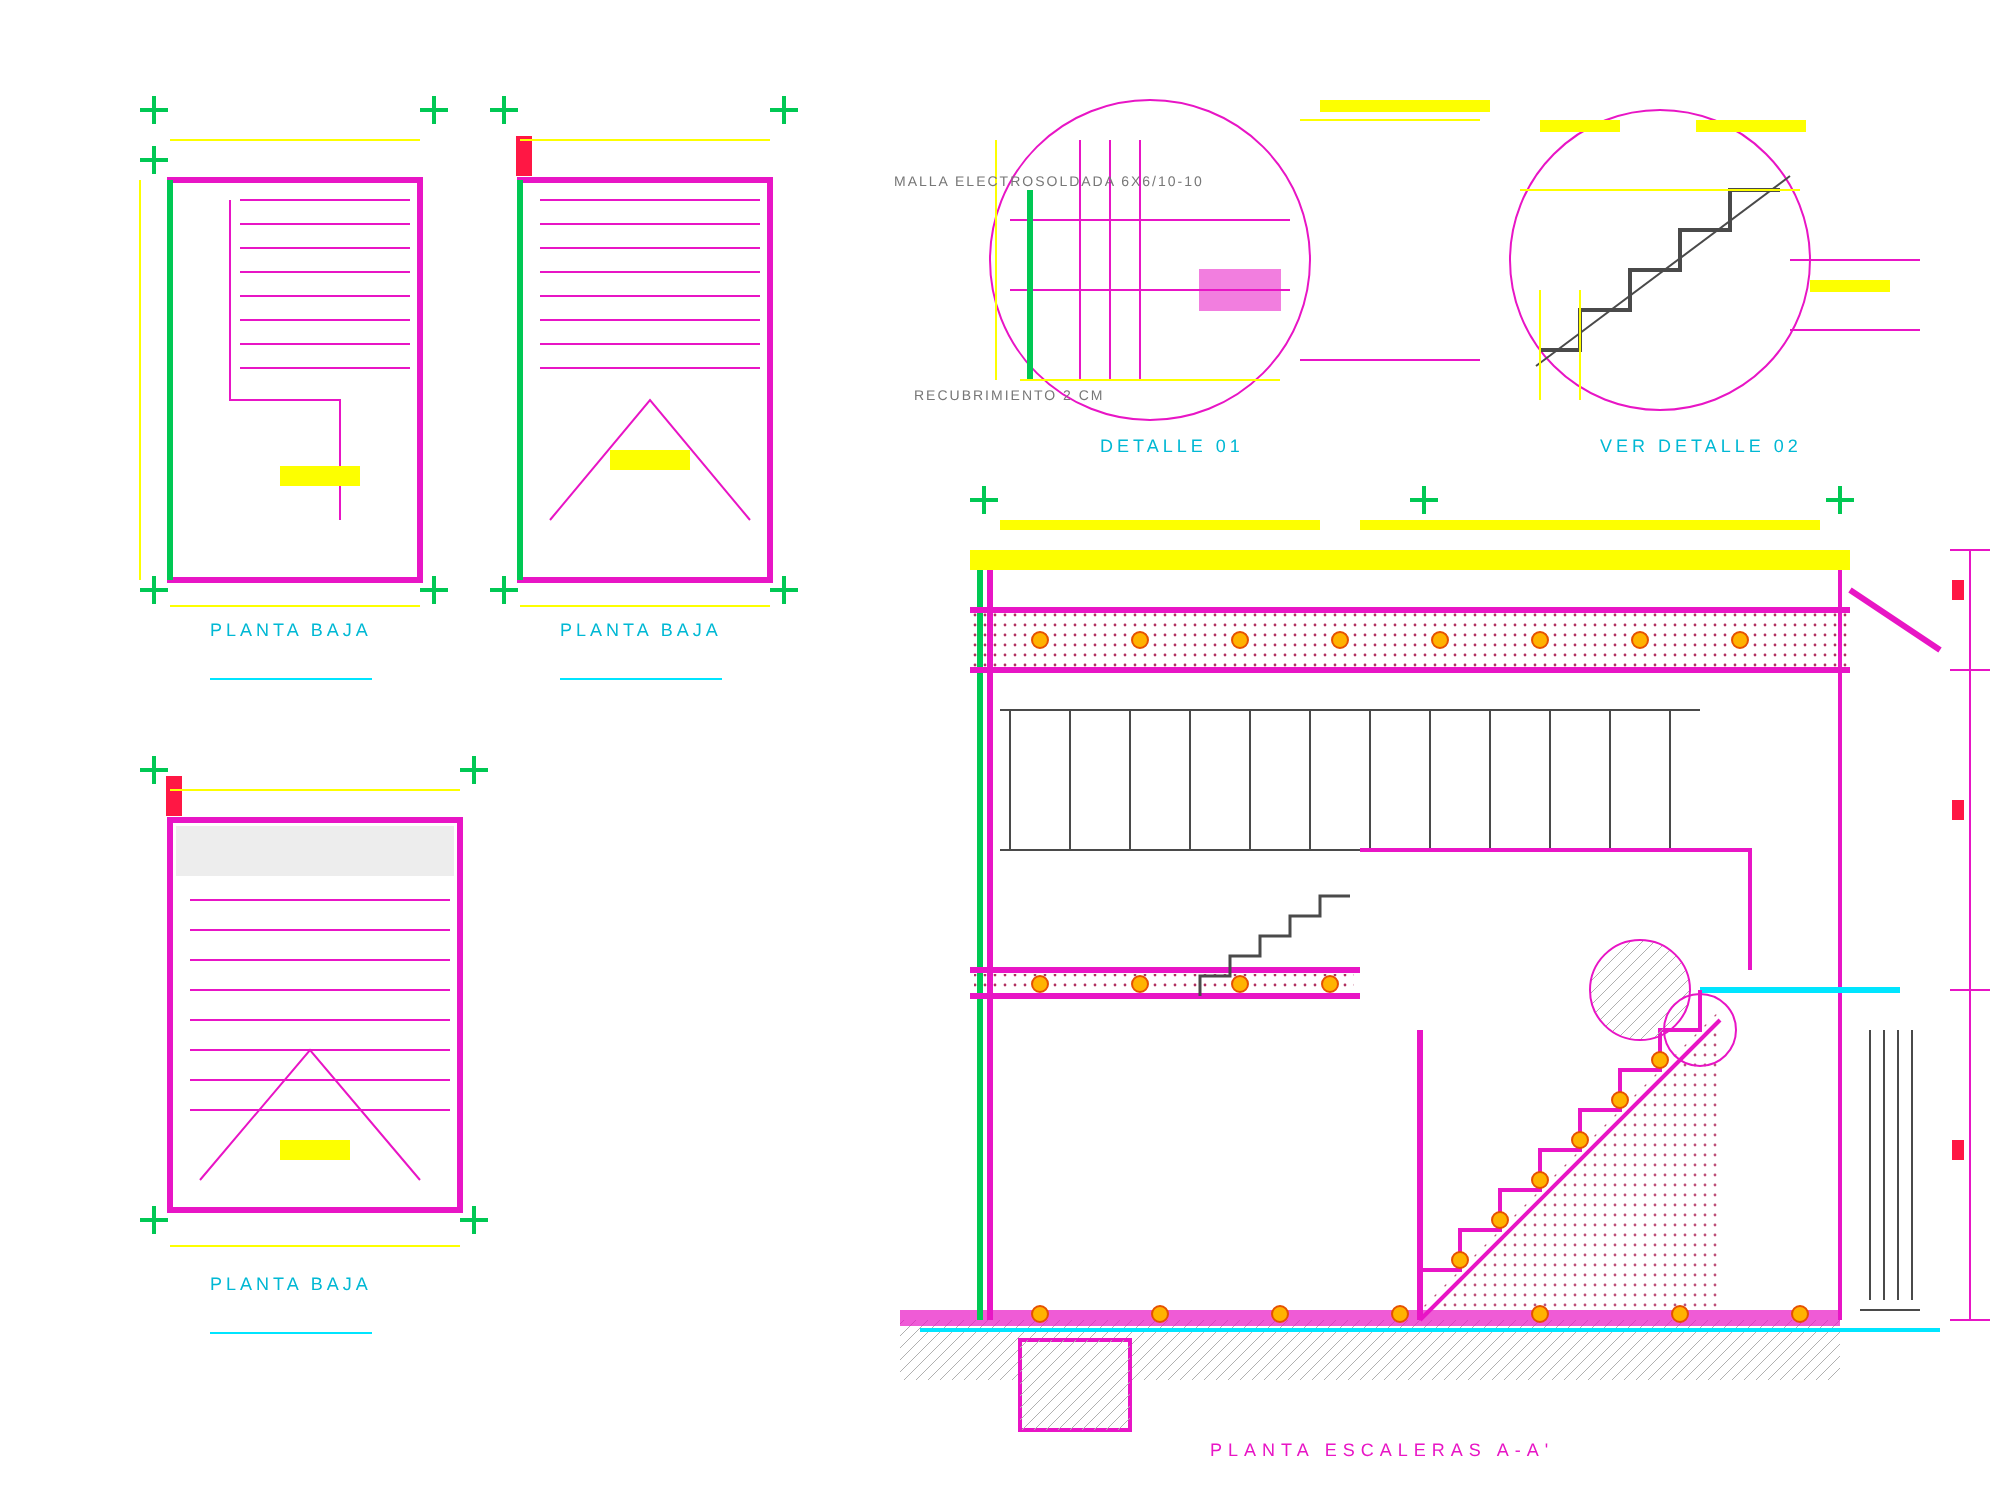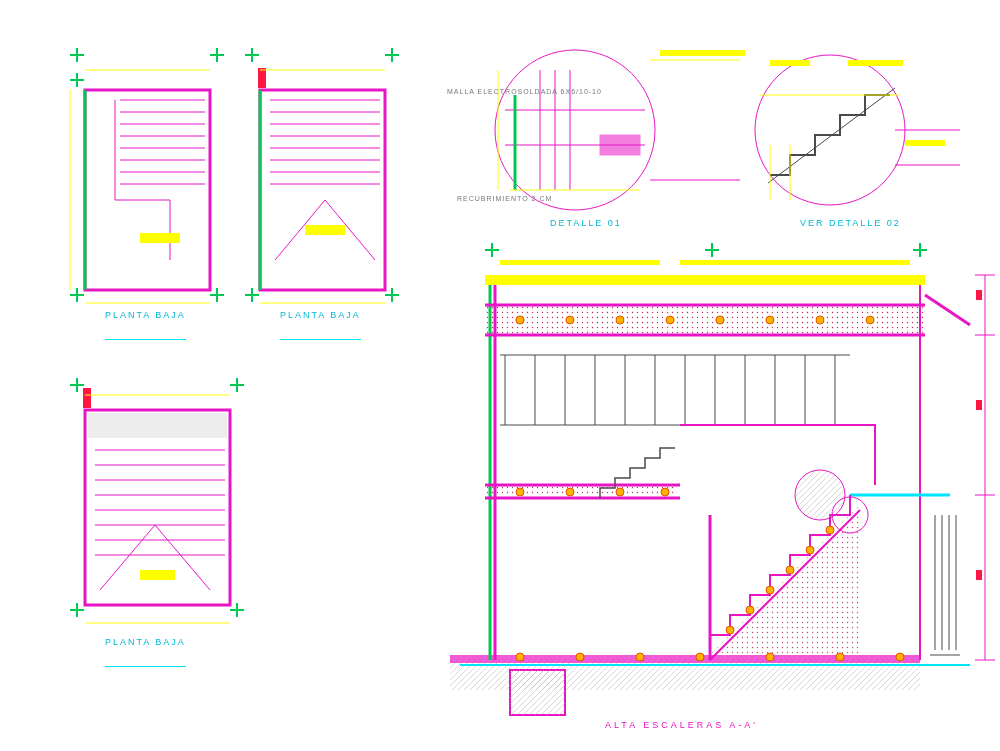--- a/index.html
+++ b/index.html
@@ -287,15 +287,15 @@
     <g class="gridmark">
       <path d="M55 0 h14 M62 -7 v14"></path>
       <path d="M275 0 h14 M282 -7 v14"></path>
       <path d="M483 0 h14 M490 -7 v14"></path>
     </g>
 
     <circle cx="390" cy="245" r="25" fill="url(#crosshatch)" stroke="var(--magenta)" stroke-width="1"></circle>
     <circle cx="420" cy="265" r="18" fill="none" stroke="var(--magenta)" stroke-width="1"></circle>
   </g>
 </svg>
-<span class="lbl magtxt" style="left:605px;top:720px;letter-spacing:3px">ALTA ESCALERAS A-A'</span>
+<span class="lbl magtxt" style="left:605px;top:720px;letter-spacing:3px">PLANTA ESCALERAS A-A'</span>
 
 </div>
 
 </body></html>

